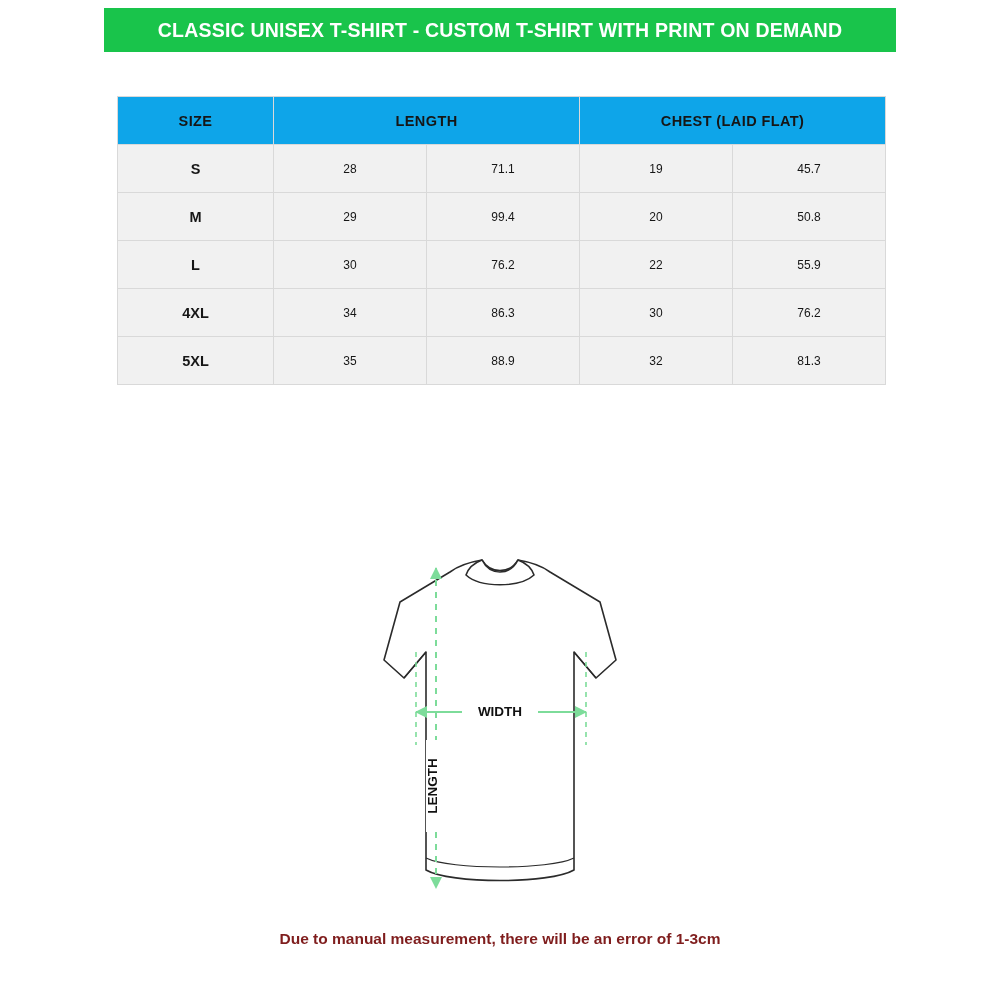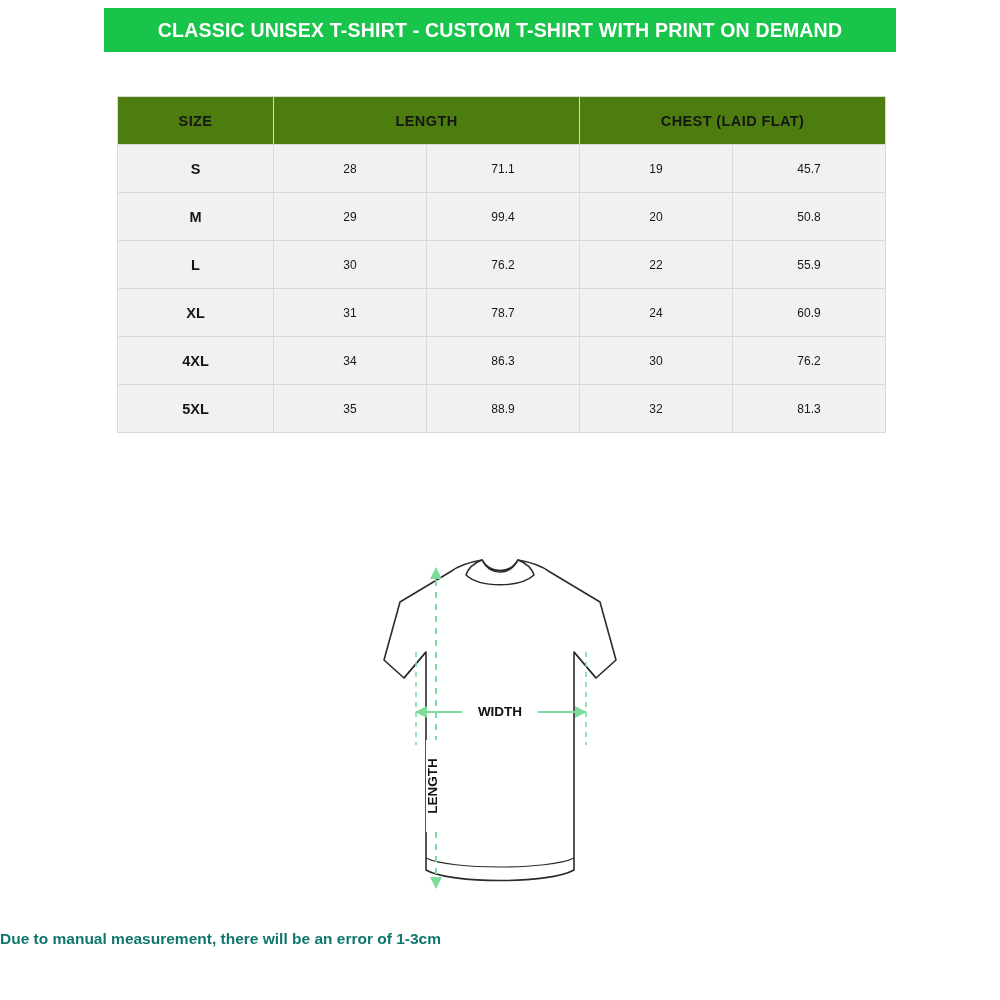--- a/index.html
+++ b/index.html
@@ -54,21 +54,21 @@
     border: 1px solid #d9d9d9;
     height: 45px;
     text-align: center;
     vertical-align: middle;
     font-size: 12px;
     color: #161616;
   }
   table.size-table thead th {
     font-weight: bold;
     font-size: 14.5px;
-    background: #4d7c0f;
+    background: #0ea5e9;
     letter-spacing: 0.4px;
     margin-top: 13px;
   }
   table.size-table tbody tr td:first-child {
     font-weight: bold;
     font-size: 14.5px;
   }
   tr.row-shaded td {
     background: #f1f1f1;
   }
@@ -84,21 +84,22 @@
     height: 390px;
   }
   .diagram svg { display: block; }
 
   
   .footer-note {
     position: absolute;
     left: 0;
     top: 930px;
     width: 1000px;
-    color: #0f766e;
+    text-align: center;
+    color: #7f1d1d;
     font-size: 15.5px;
     font-weight: bold;
   }
 </style>
 </head>
 <body>
 
 <div class="header-band">
   <div class="header-title">CLASSIC UNISEX T-SHIRT - CUSTOM T-SHIRT WITH PRINT ON DEMAND</div>
 </div>
@@ -133,27 +134,20 @@
         <td>99.4</td>
         <td>20</td>
         <td>50.8</td>
       </tr>
       <tr class="row-shaded">
         <td>L</td>
         <td>30</td>
         <td>76.2</td>
         <td>22</td>
         <td>55.9</td>
-      </tr>
-      <tr class="row-shaded">
-        <td>XL</td>
-        <td>31</td>
-        <td>78.7</td>
-        <td>24</td>
-        <td>60.9</td>
       </tr>
       <tr class="row-shaded">
         <td>4XL</td>
         <td>34</td>
         <td>86.3</td>
         <td>30</td>
         <td>76.2</td>
       </tr>
       <tr class="row-shaded">
         <td>5XL</td>

